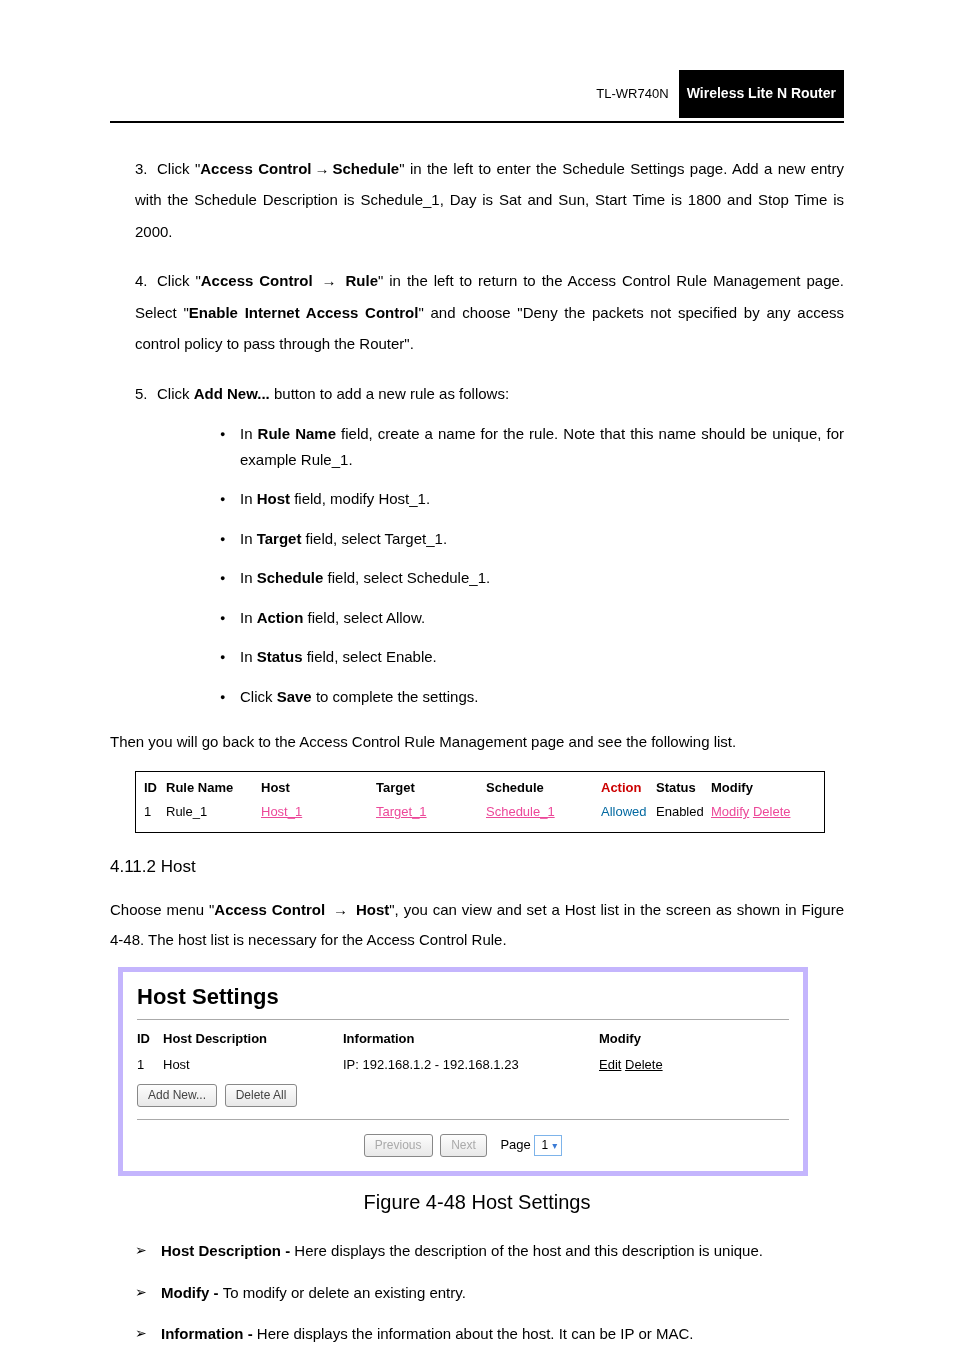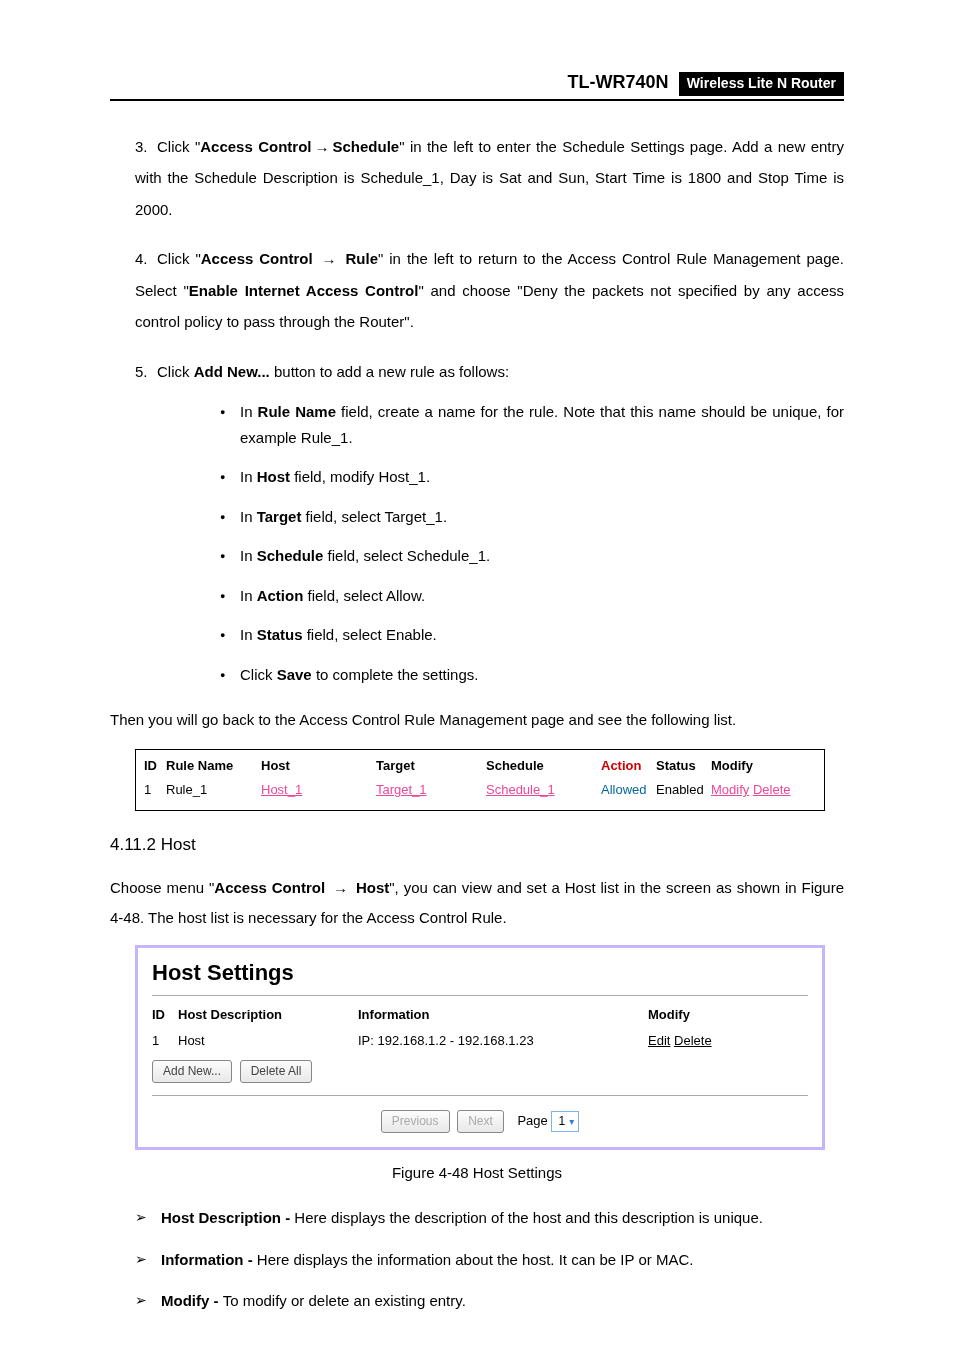--- a/index.html
+++ b/index.html
@@ -13,30 +13,30 @@
       padding: 70px 110px 40px 110px;
       line-height: 1.4;
     }
     .header-line {
       border-bottom: 2px solid #000;
       padding-bottom: 3px;
       text-align: right;
       margin-bottom: 30px;
     }
     .device-model {
-      font-weight: bold;
-      font-size: 18px;
+      font-weight: normal;
+      font-size: 13px;
       margin-right: 6px;
     }
     .device-badge {
       display: inline-block;
       background: #000;
       color: #fff;
       font-weight: bold;
-      padding: 2px 8px;
+      padding: 14px 8px;
       font-size: 14px;
     }
     ol.steps { list-style: none; padding-left: 25px; }
     ol.steps > li { margin-bottom: 18px; line-height: 2.1; text-align: justify; }
     ol.steps > li .step-num { display: inline-block; width: 22px; }
     ul.bullets { list-style: none; padding-left: 85px; margin-top: 12px; }
     ul.bullets li { position: relative; padding-left: 20px; margin-bottom: 14px; line-height: 1.7; }
     ul.bullets li::before { content: "●"; position: absolute; left: 0; font-size: 9px; top: 6px; }
     .arrow { font-weight: normal; margin: 0 3px; }
     .para { margin-bottom: 14px; line-height: 2.0; text-align: justify; }
@@ -59,33 +59,33 @@
     .rt-status { width: 55px; font-weight: bold; }
     .rt-modify { width: 90px; font-weight: bold; }
     .link { color: #ec4899; text-decoration: underline; font-weight: normal; }
     .rule-table-data .rt-id, .rule-table-data .rt-rule, .rule-table-data .rt-host,
     .rule-table-data .rt-target, .rule-table-data .rt-sched, .rule-table-data .rt-act,
     .rule-table-data .rt-status, .rule-table-data .rt-modify { font-weight: normal; }
 
     h3.section { font-size: 17px; font-weight: normal; margin: 15px 0 16px 0; }
 
     .host-panel {
-      border: 3px solid #c4b5fd;
+      border: 5px solid #c4b5fd;
       width: 690px;
-      margin: 12px 0 12px 25px;
+      margin: 12px 0 12px 8px;
       padding: 10px 14px 14px 14px;
       font-family: Arial, sans-serif;
       font-size: 13px;
     }
     .host-title { font-size: 22px; font-weight: bold; margin-bottom: 6px; }
     .host-divider { border-top: 1px solid #aaa; margin: 4px 0 10px 0; }
     .host-head { display: flex; font-weight: bold; margin-bottom: 8px; }
     .hh-id { width: 26px; }
     .hh-desc { width: 180px; }
-    .hh-info { width: 290px; }
+    .hh-info { width: 256px; }
     .hh-mod { width: 100px; }
     .host-row { display: flex; margin-bottom: 10px; }
     .host-row > div { font-weight: normal; }
     .host-row .link { color: #000000; }
     .host-btns { margin-top: 4px; }
     .ui-btn {
       display: inline-block;
       border: 1px solid #888;
       background: linear-gradient(#fdfdfd, #e8e8e8);
       font-size: 12px;
@@ -100,21 +100,21 @@
       margin-top: 14px;
     }
     .page-select {
       display: inline-block;
       border: 1px solid #7eb4ea;
       padding: 1px 4px 1px 6px;
       font-size: 12px;
       background: #fff;
     }
     .page-chev { color: #3a7bd5; margin-left: 4px; font-size: 10px; }
-    .fig-caption { text-align: center; margin: 10px 0 22px 0; font-size: 15px; }
+    .fig-caption { text-align: center; margin: 10px 0 22px 0; font-size: 20px; }
 
     ul.tri { list-style: none; padding-left: 25px; }
     ul.tri li { position: relative; padding-left: 26px; margin-bottom: 16px; line-height: 1.7; }
     ul.tri li::before { content: "➢"; position: absolute; left: 0; top: 1px; font-size: 14px; }
   </style>
 </head>
 <body>
 
 <div class="header-line">
   <span class="device-model">TL-WR740N</span>
@@ -206,15 +206,15 @@
     <span class="page-select">
       <span>1</span><span class="page-chev">▾</span>
     </span>
   </div>
 </div>
 
 <p class="fig-caption">Figure 4-48    Host Settings</p>
 
 <ul class="tri">
   <li><b>Host Description - </b><span>Here displays the description of the host and this description is unique.</span></li>
+  <li><b>Modify - </b><span>To modify or delete an existing entry.</span></li>
   <li><b>Information - </b><span>Here displays the information about the host. It can be IP or MAC.</span></li>
-  <li><b>Modify - </b><span>To modify or delete an existing entry.</span></li>
 </ul>
 
 </body></html>

